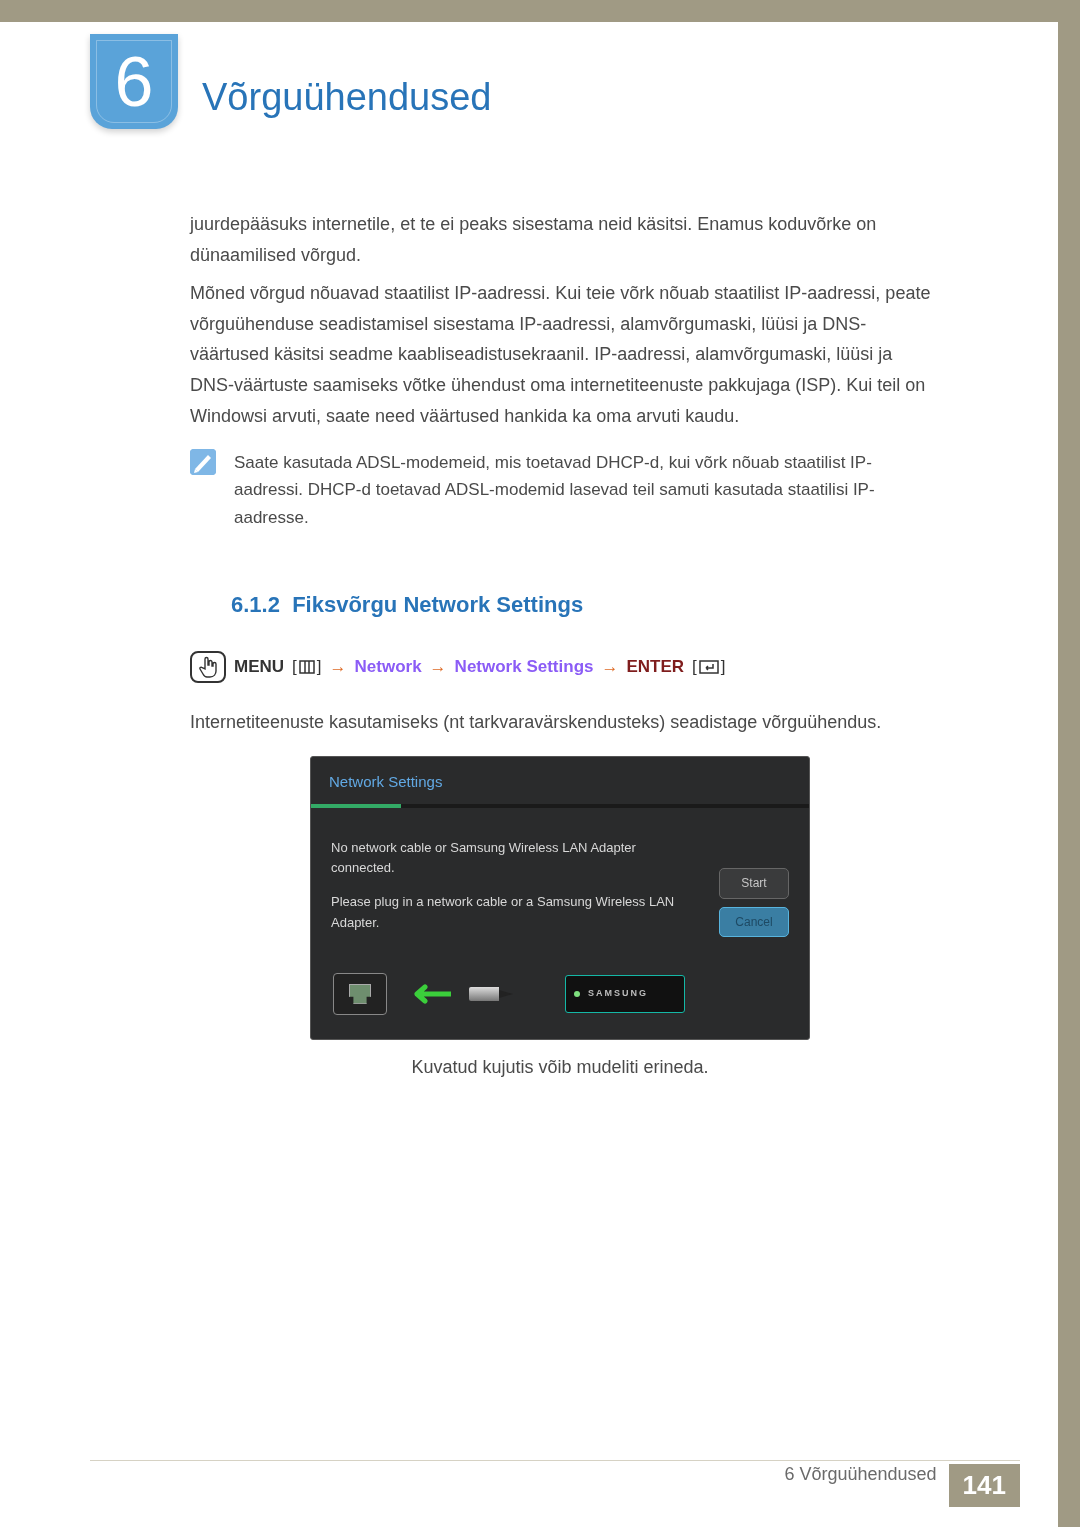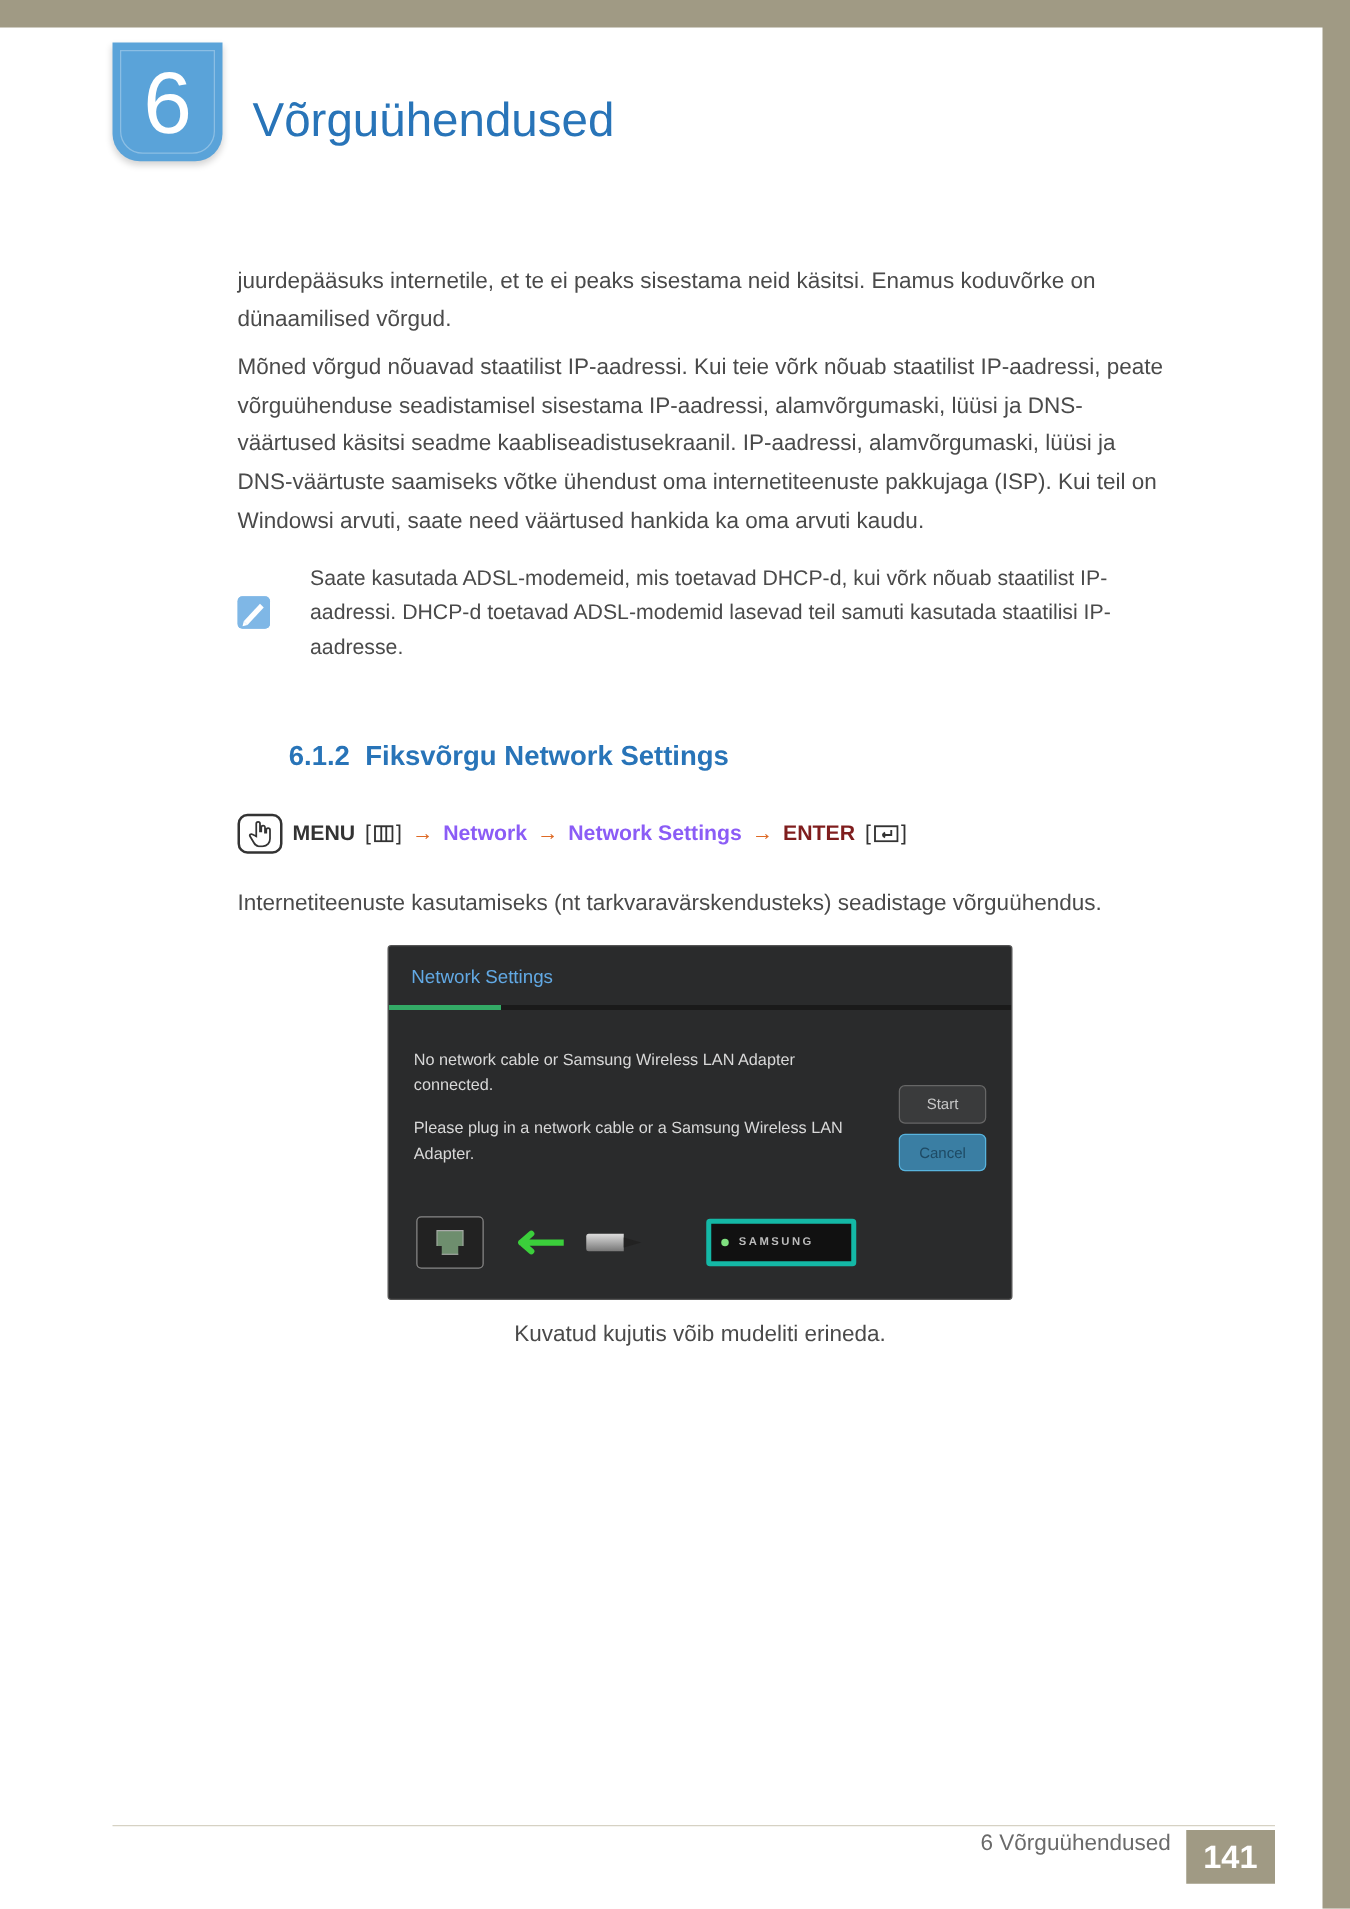--- a/index.html
+++ b/index.html
@@ -54,23 +54,23 @@
     }
     .content {
       padding: 80px 120px 0 190px;
       color: #4a4a4a;
       font-size: 18px;
       line-height: 1.7;
     }
     .content p { margin-bottom: 8px; }
     .note-row {
       display: flex;
-      gap: 32px;
+      gap: 18px;
       margin-top: 18px;
-      align-items: center;
+      align-items: flex-start;
     }
     .note-icon {
       width: 26px; height: 26px; flex: 0 0 26px;
       background: #7fb7e6;
       border-radius: 4px;
       position: relative;
     }
     .note-icon svg{display:block}
     .note-text { font-size: 17px; line-height: 1.6; }
     .subheading {
@@ -192,21 +192,21 @@
       border-radius: 2px 0 0 2px;
       position:relative;
     }
     .connector::after{
       content:"";position:absolute;left:100%;top:3px;
       border-left:14px solid #222;border-top:4px solid transparent;border-bottom:4px solid transparent;
     }
     .adapter {
       width: 120px; height: 38px;
       background: #111;
-      border: 4px solid #14b8a6;
+      border: 1px solid #14b8a6;
       border-radius: 3px;
       display: flex;
       align-items: center;
       gap:8px;
       padding:0 8px;
     }
     .led{width:6px;height:6px;background:#7fe07f;border-radius:50%}
     .brand{
       color:#bcbcbc;font-size:9px;letter-spacing:2px;font-weight:700;
     }

